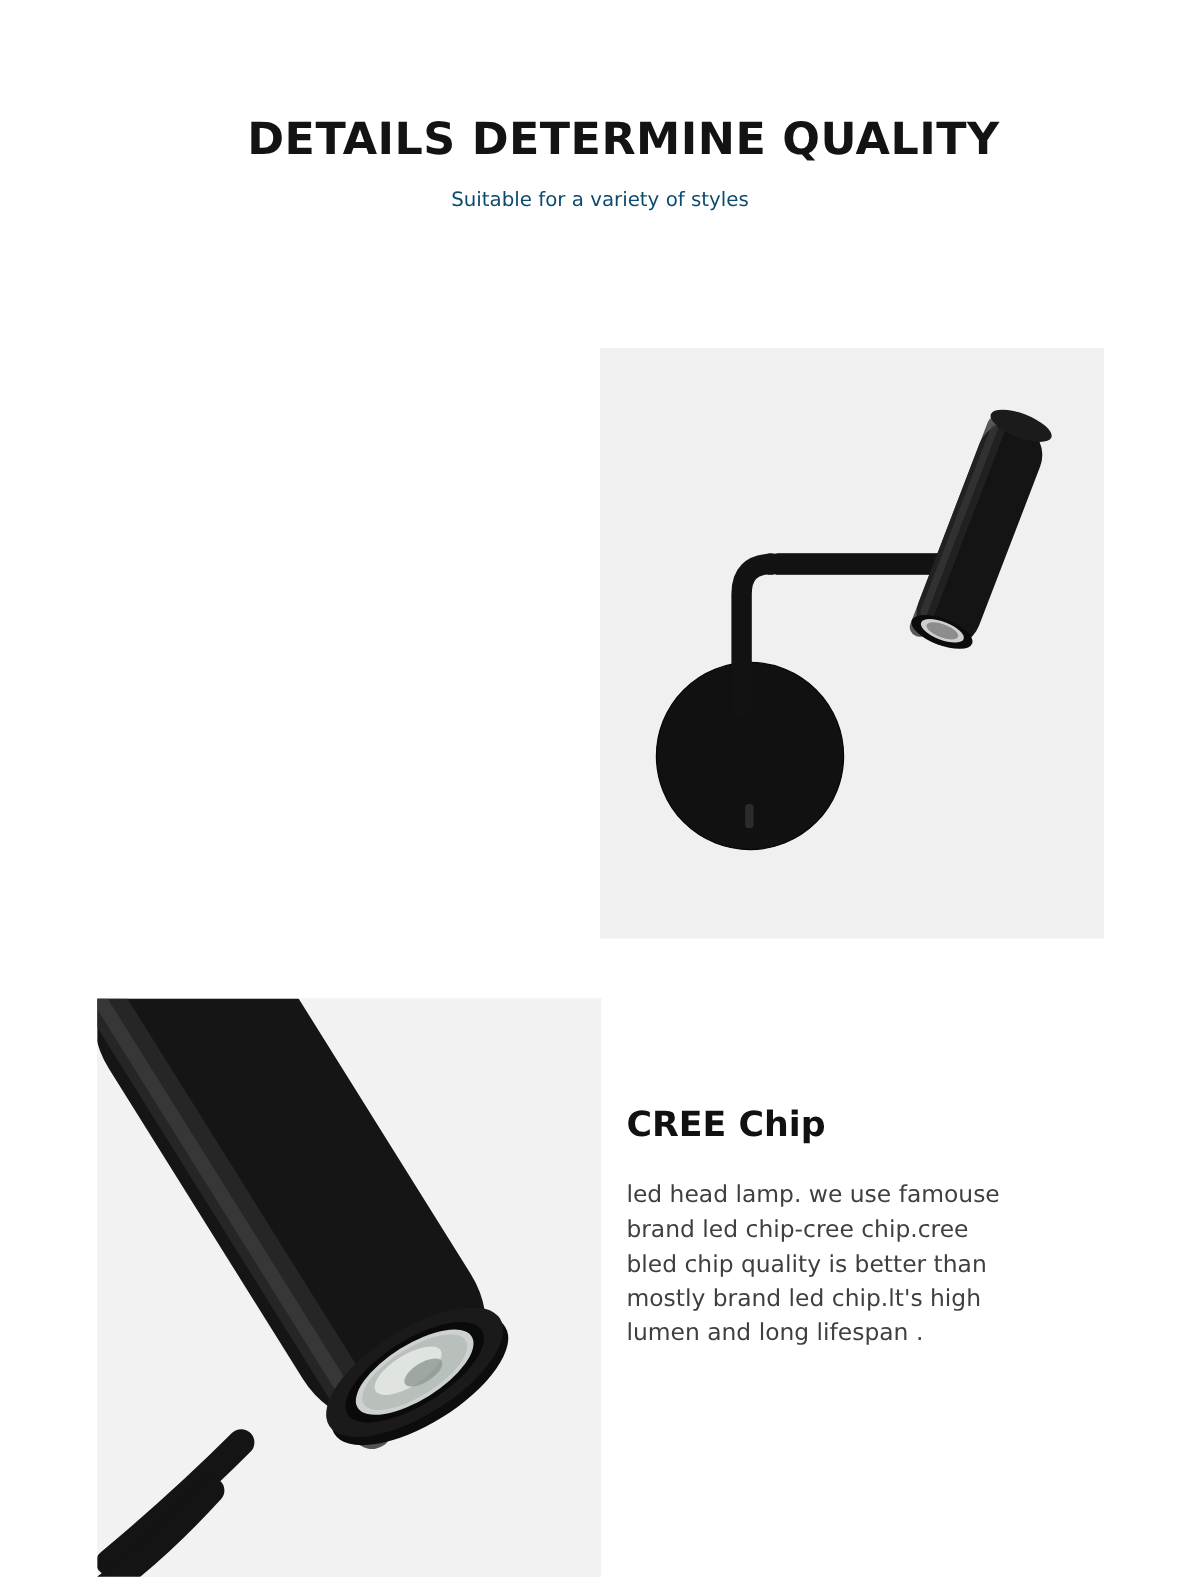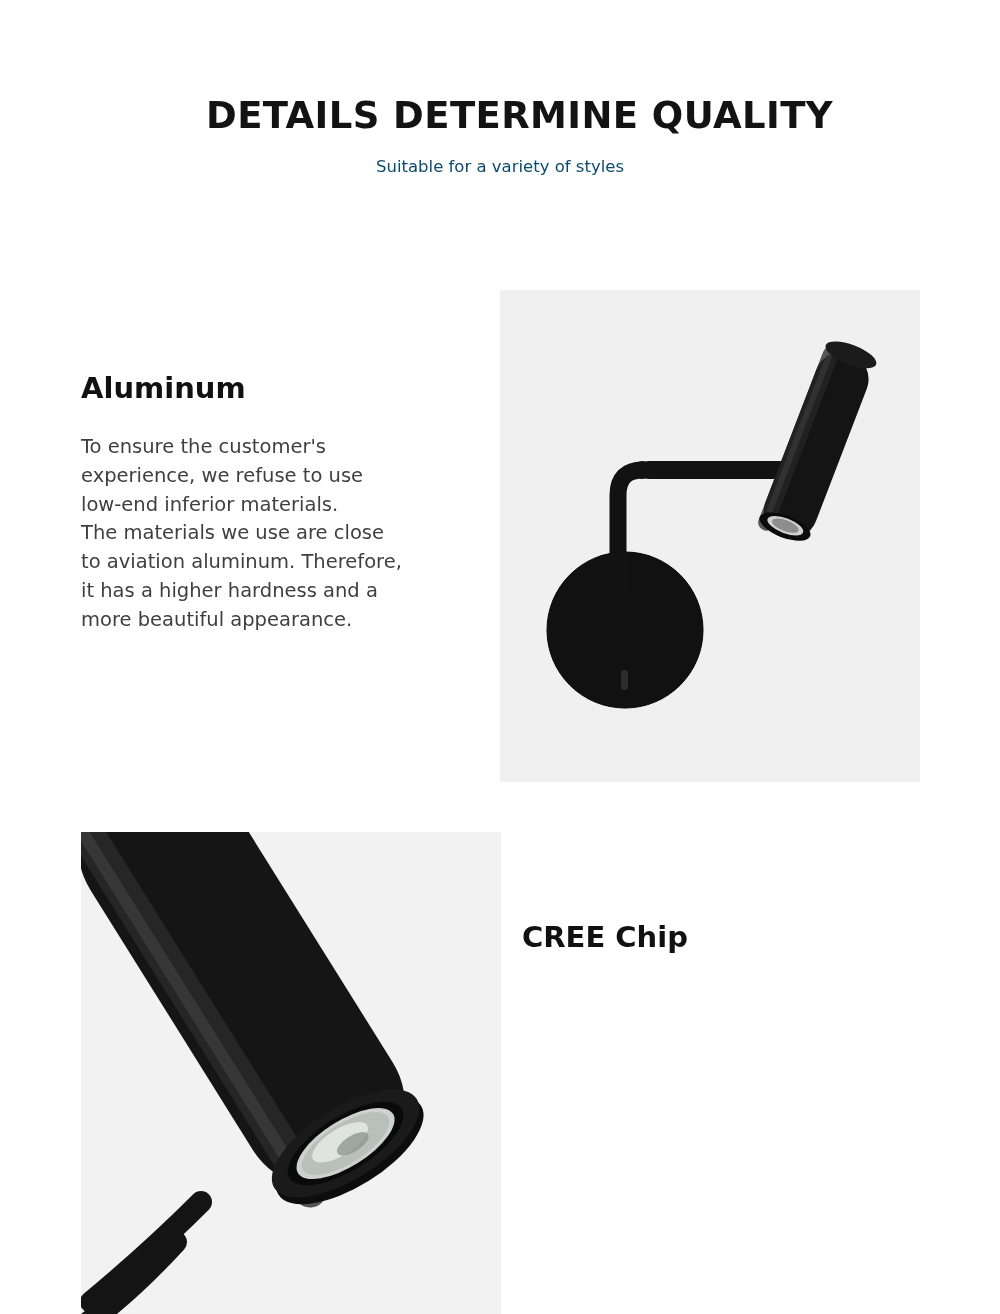--- a/index.html
+++ b/index.html
@@ -114,30 +114,20 @@
 </head>
 <body>
 
 <div class="header">
   <h1 class="title">DETAILS DETERMINE QUALITY</h1>
   <p class="subtitle">Suitable for a variety of styles</p>
 </div>
 
 <div class="section-one">
 
-  <div class="text-block-left">
-    <h2 class="heading">Aluminum</h2>
-    <p class="body-text">To ensure the customer's
-experience, we refuse to use
-low-end inferior materials.
-The materials we use are close
-to aviation aluminum. Therefore,
-it has a higher hardness and a
-more beautiful appearance.</p>
-  </div>
 
   <div class="photo-right">
     <svg class="art" viewBox="0 0 420 492" xmlns="http://www.w3.org/2000/svg">
       <rect x="0" y="0" width="420" height="492" fill="#f0f0f0"></rect>
 
       <circle cx="125" cy="340" r="78" fill="#111111"></circle>
       <circle cx="125" cy="340" r="78" fill="none" stroke="#050505" stroke-width="1"></circle>
 
       <rect x="121" y="380" width="7" height="20" rx="3" fill="#2c2c2c"></rect>
 
@@ -184,15 +174,20 @@
         <ellipse cx="238" cy="326" rx="18" ry="8" fill="#8f9794" opacity="0.8"></ellipse>
       </g>
 
       <path d="M10 470 Q70 420 120 370" fill="none" stroke="#141414" stroke-width="22" stroke-linecap="round"></path>
       <path d="M-10 502 Q40 470 95 410" fill="none" stroke="#141414" stroke-width="22" stroke-linecap="round"></path>
     </svg>
   </div>
 
   <div class="text-block-right">
     <h2 class="heading">CREE Chip</h2>
+    <p class="body-text">led head lamp. we use famouse
+brand led chip-cree chip.cree
+bled chip quality is better than
+mostly brand led chip.lt's high
+lumen and long lifespan .</p>
   </div>
 
 </div>
 
 </body></html>

